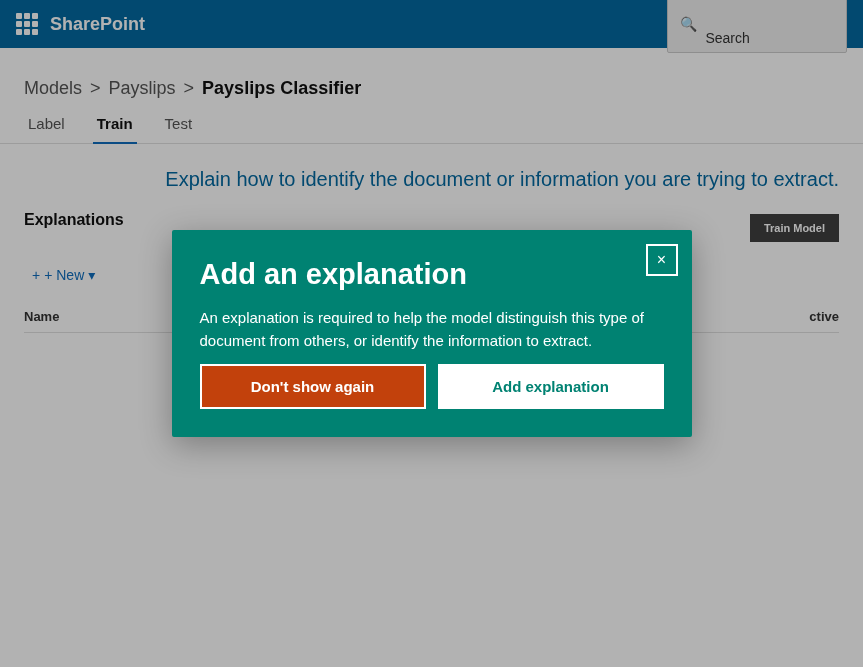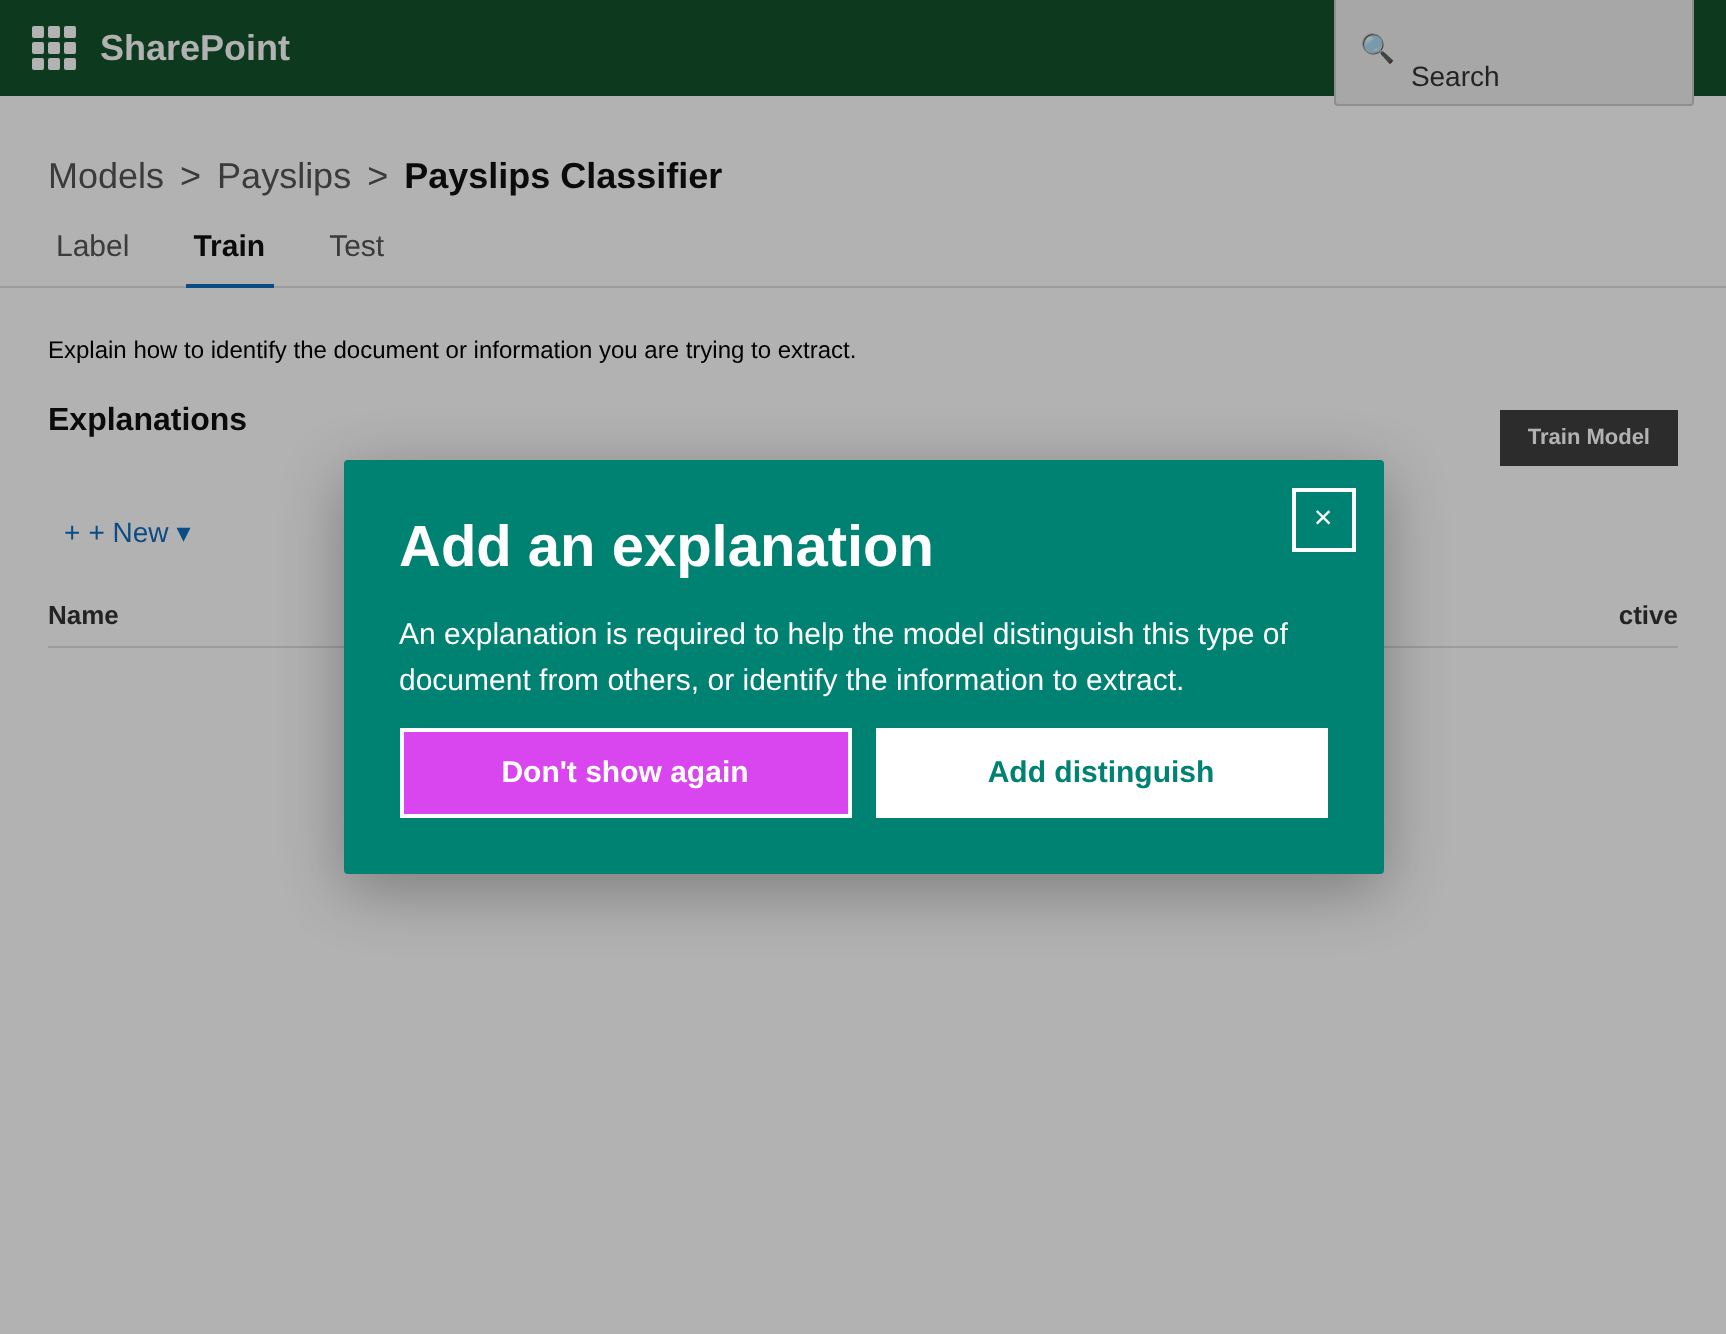--- a/index.html
+++ b/index.html
@@ -7,21 +7,21 @@
       font-family: 'Segoe UI', Tahoma, Geneva, Verdana, sans-serif;
       background: #fff;
       width: 863px;
       height: 667px;
       overflow: hidden;
       position: relative;
     }
 
     
     .header {
-      background: #14532d;
+      background: #0369a1;
       display: flex;
       align-items: center;
       justify-content: space-between;
       padding: 0 16px;
       height: 48px;
     }
     .header-left {
       display: flex;
       align-items: center;
       gap: 12px;
@@ -104,23 +104,24 @@
       font-weight: 600;
       border-bottom: 2px solid #106ebe;
     }
 
     
     .main-content {
       padding: 24px 24px 0;
       filter: blur(0px);
     }
     .description-text {
-      font-size: 12px;
-      color: #000000;
+      font-size: 20px;
+      color: #0369a1;
       margin-bottom: 20px;
+      text-align: right;
     }
     .section-title {
       font-size: 16px;
       font-weight: 600;
       color: #111;
       margin-bottom: 16px;
     }
     .toolbar {
       display: flex;
       align-items: center;
@@ -220,21 +221,21 @@
       font-size: 15px;
       cursor: pointer;
       display: inline-block;
       margin-bottom: 24px;
     }
     .modal-actions {
       display: flex;
       gap: 12px;
     }
     .btn-secondary {
-      background: #d946ef;
+      background: #c2410c;
       color: white;
       border: 2px solid white;
       padding: 12px 28px;
       font-size: 15px;
       font-weight: 600;
       cursor: pointer;
       flex: 1;
     }
     .btn-primary {
       background: white;
@@ -307,16 +308,16 @@
   </div>
 </div>
 
 <div class="overlay">
   <div class="modal">
     <button class="modal-close">×</button>
     <h2 class="modal-title">Add an explanation</h2>
     <p class="modal-body">An explanation is required to help the model distinguish this type of document from others, or identify the information to extract.</p>
     <div class="modal-actions">
       <button class="btn-secondary">Don't show again</button>
-      <button class="btn-primary">Add distinguish</button>
+      <button class="btn-primary">Add explanation</button>
     </div>
   </div>
 </div>
 
 </body></html>

